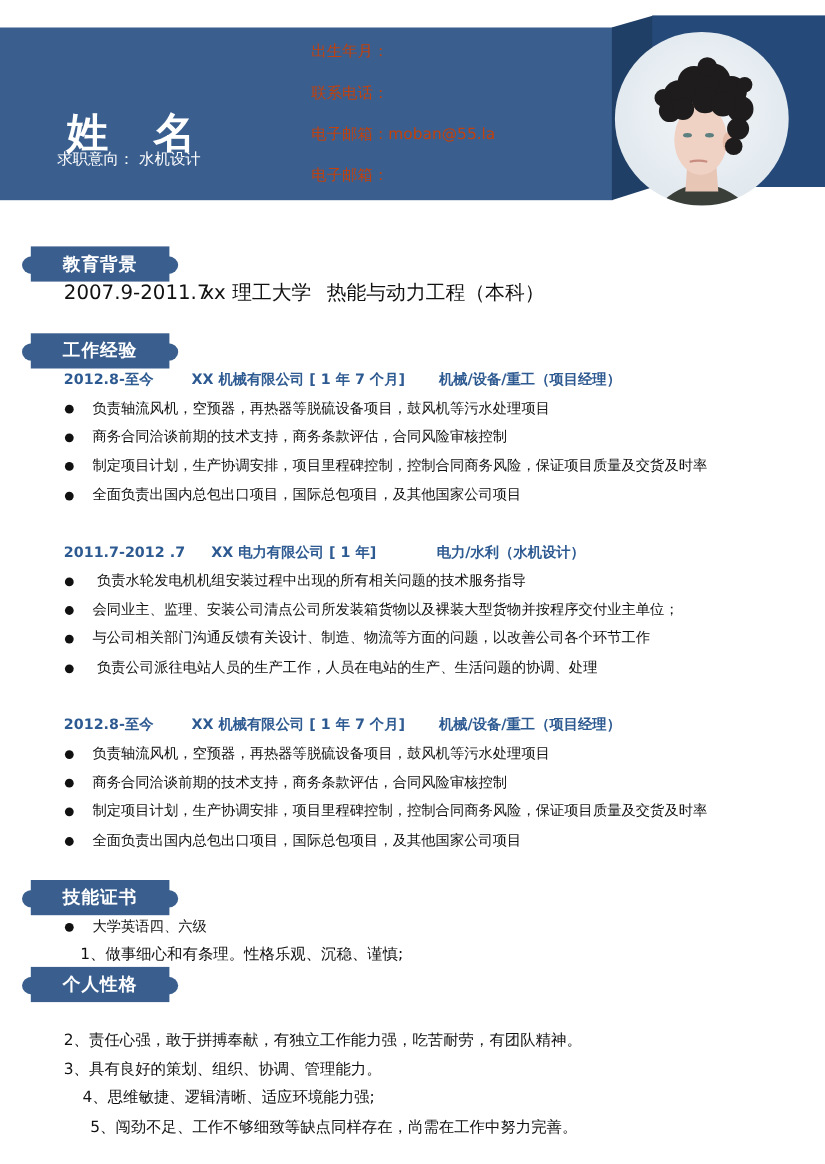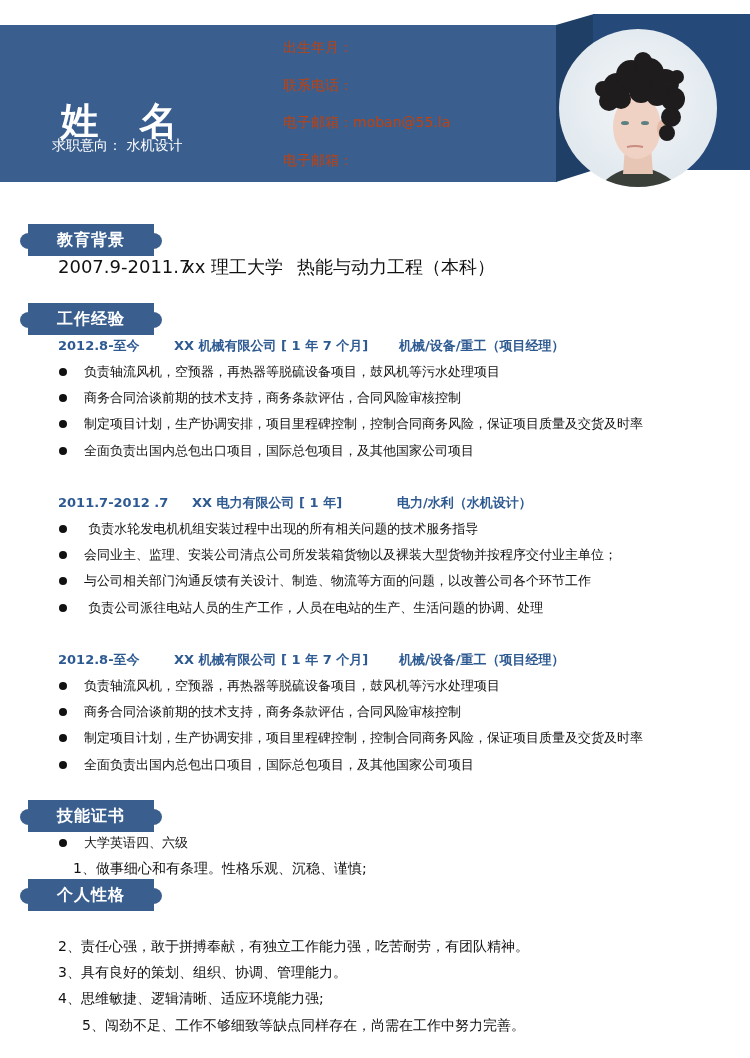--- a/index.html
+++ b/index.html
@@ -178,14 +178,14 @@
 
 <div class="sec-title" style="top:879px;">
   <div class="cap l"></div>
   <div class="cap r"></div>
   <div class="body"></div>
   <div class="label">个人性格</div>
 </div>
 <div class="trait" style="top:858px;margin-left:15px;">1、做事细心和有条理。性格乐观、沉稳、谨慎;</div>
 <div class="trait" style="top:936px;">2、责任心强，敢于拼搏奉献，有独立工作能力强，吃苦耐劳，有团队精神。</div>
 <div class="trait" style="top:962px;">3、具有良好的策划、组织、协调、管理能力。</div>
-<div class="trait" style="top:988px;">4、思维敏捷、逻辑清晰、适应环境能力强;</div>
+<div class="trait" style="top:988px;margin-left:17px;">4、思维敏捷、逻辑清晰、适应环境能力强;</div>
 <div class="trait" style="top:1015px;margin-left:24px;">5、闯劲不足、工作不够细致等缺点同样存在，尚需在工作中努力完善。</div>
 
 </body></html>

